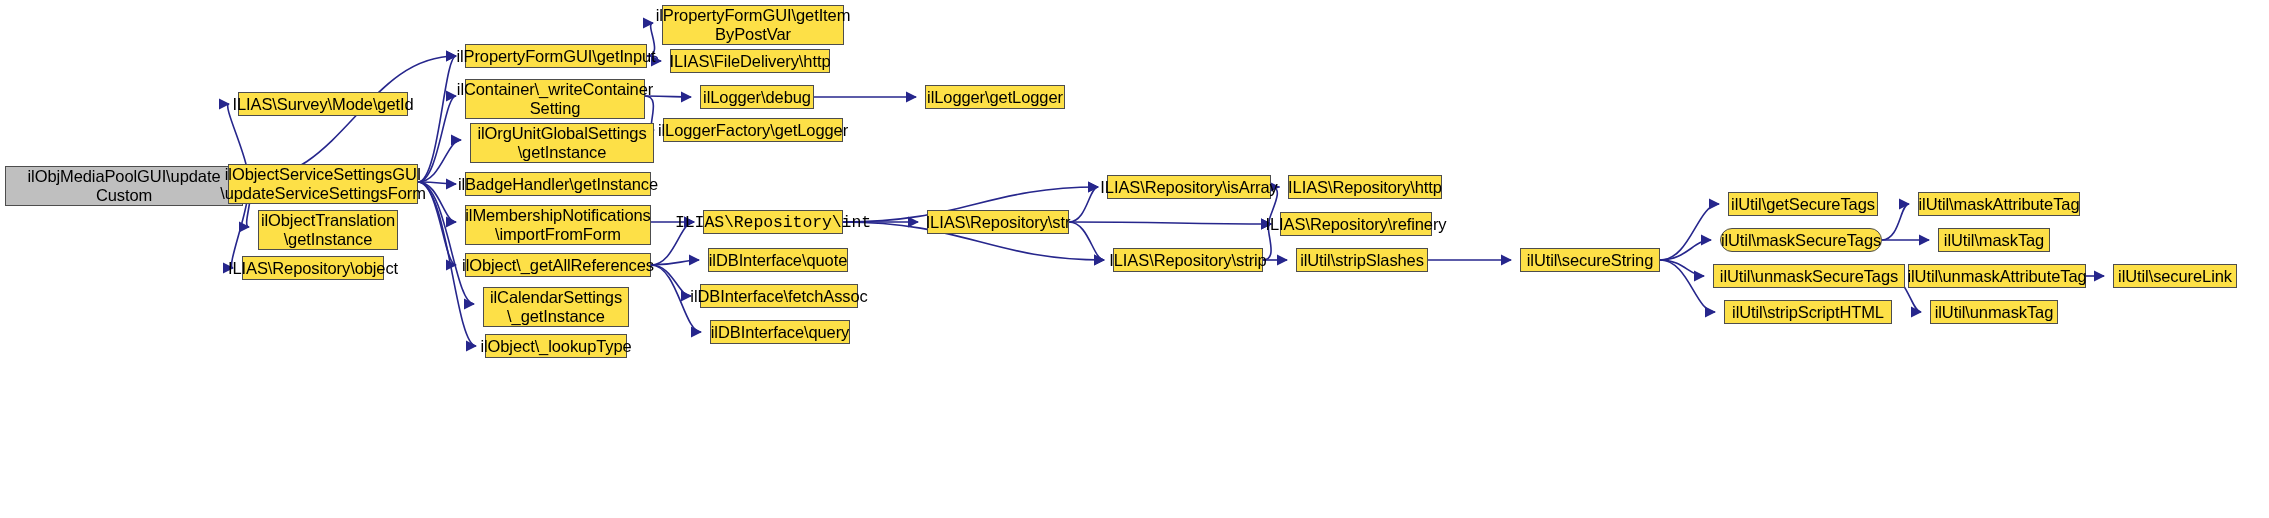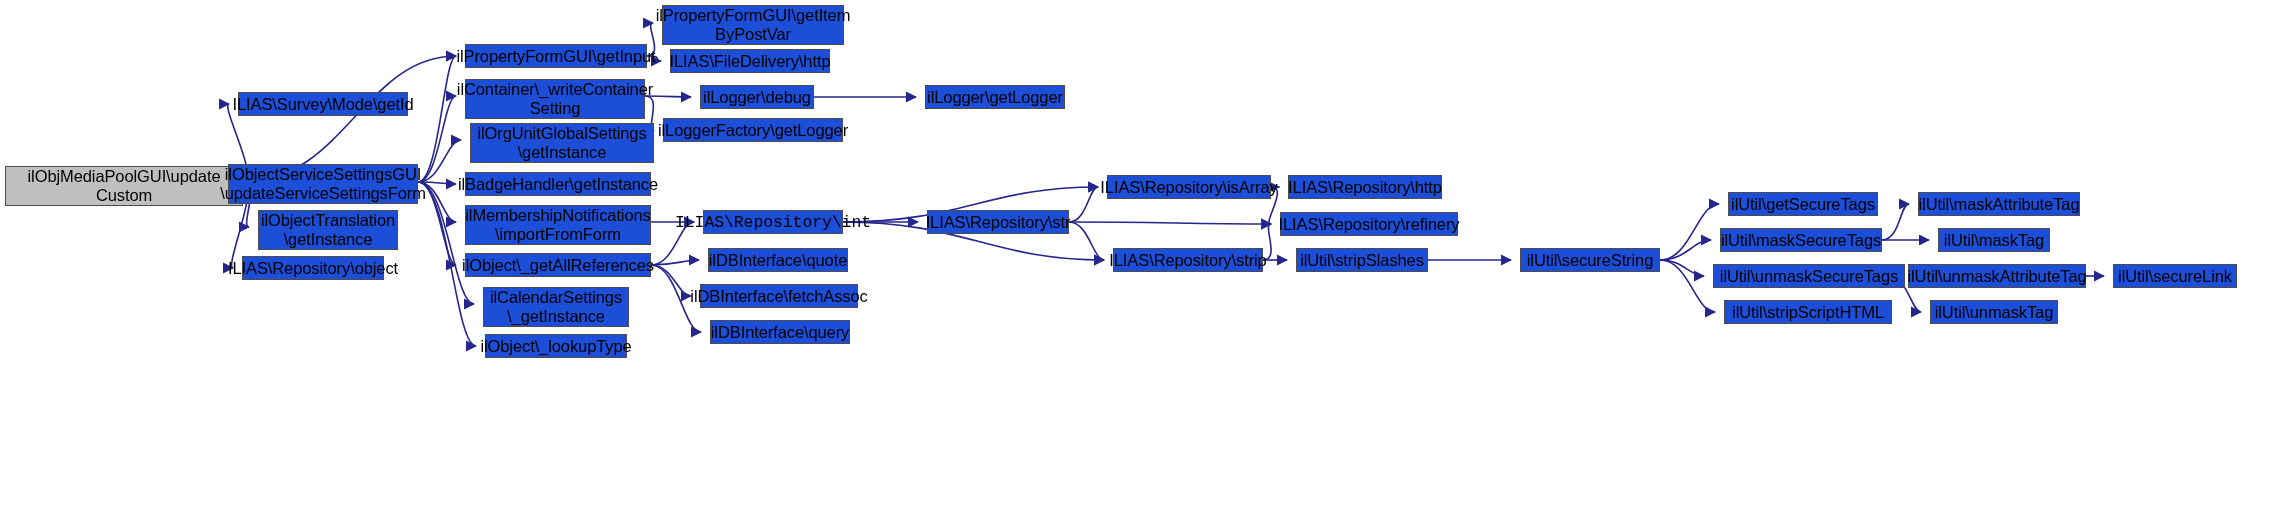--- a/index.html
+++ b/index.html
@@ -20,21 +20,21 @@
     left: 0;
     top: 0;
     width: 2269px;
     height: 518px;
     pointer-events: none;
   }
   .node {
     position: absolute;
     box-sizing: border-box;
     border: 1.6px solid #4d4d4d;
-    background: #1d4ed8;
+    background: #fde047;
     color: #000000;
     display: flex;
     align-items: center;
     justify-content: center;
     text-align: center;
     font-size: 16.5px;
     line-height: 19px;
     white-space: pre-line;
     letter-spacing: -0.1px;
     z-index: 2;
@@ -125,27 +125,27 @@
       <div class="node" style="left: 670px; top: 49px; width: 160px; min-height: 24px;">ILIAS\FileDelivery\http</div>
       <div class="node" style="left: 700px; top: 85px; width: 114px; min-height: 24px;">ilLogger\debug</div>
       <div class="node" style="left: 663px; top: 118px; width: 180px; min-height: 24px;">ilLoggerFactory\getLogger</div>
       <div class="node" style="left: 925px; top: 85px; width: 140px; min-height: 24px;">ilLogger\getLogger</div>
       <div class="node" style="left: 703px; top: 210px; width: 140px; min-height: 24px; font-family: Liberation Mono, monospace;">ILIAS\Repository\int</div>
       <div class="node" style="left: 708px; top: 248px; width: 140px; min-height: 24px;">ilDBInterface\quote</div>
       <div class="node" style="left: 700px; top: 284px; width: 158px; min-height: 24px;">ilDBInterface\fetchAssoc</div>
       <div class="node" style="left: 710px; top: 320px; width: 140px; min-height: 24px;">ilDBInterface\query</div>
       <div class="node" style="left: 927px; top: 210px; width: 142px; min-height: 24px;">ILIAS\Repository\str</div>
       <div class="node" style="left: 1107px; top: 175px; width: 164px; min-height: 24px;">ILIAS\Repository\isArray</div>
-      <div class="node" style="left: 1280px; top: 212px; width: 178px; min-height: 24px;">ILIAS\Repository\refinery</div>
+      <div class="node" style="left: 1280px; top: 212px; width: 152px; min-height: 24px;">ILIAS\Repository\refinery</div>
       <div class="node" style="left: 1113px; top: 248px; width: 150px; min-height: 24px;">ILIAS\Repository\strip</div>
       <div class="node" style="left: 1288px; top: 175px; width: 154px; min-height: 24px;">ILIAS\Repository\http</div>
       <div class="node" style="left: 1296px; top: 248px; width: 132px; min-height: 24px;">ilUtil\stripSlashes</div>
       <div class="node" style="left: 1520px; top: 248px; width: 140px; min-height: 24px;">ilUtil\secureString</div>
       <div class="node" style="left: 1728px; top: 192px; width: 150px; min-height: 24px;">ilUtil\getSecureTags</div>
-      <div class="node" style="left: 1720px; top: 228px; width: 162px; min-height: 24px;">ilUtil\maskSecureTags</div>
+      <div class="node" style="left: 1720px; top: 228px; width: 162px; min-height: 24px; border-radius: 12px;">ilUtil\maskSecureTags</div>
       <div class="node" style="left: 1713px; top: 264px; width: 192px; min-height: 24px;">ilUtil\unmaskSecureTags</div>
       <div class="node" style="left: 1724px; top: 300px; width: 168px; min-height: 24px;">ilUtil\stripScriptHTML</div>
       <div class="node" style="left: 1918px; top: 192px; width: 162px; min-height: 24px;">ilUtil\maskAttributeTag</div>
       <div class="node" style="left: 1938px; top: 228px; width: 112px; min-height: 24px;">ilUtil\maskTag</div>
       <div class="node" style="left: 1908px; top: 264px; width: 178px; min-height: 24px;">ilUtil\unmaskAttributeTag</div>
       <div class="node" style="left: 1930px; top: 300px; width: 128px; min-height: 24px;">ilUtil\unmaskTag</div>
       <div class="node" style="left: 2113px; top: 264px; width: 124px; min-height: 24px;">ilUtil\secureLink</div>
     </div>
 </div>
 

